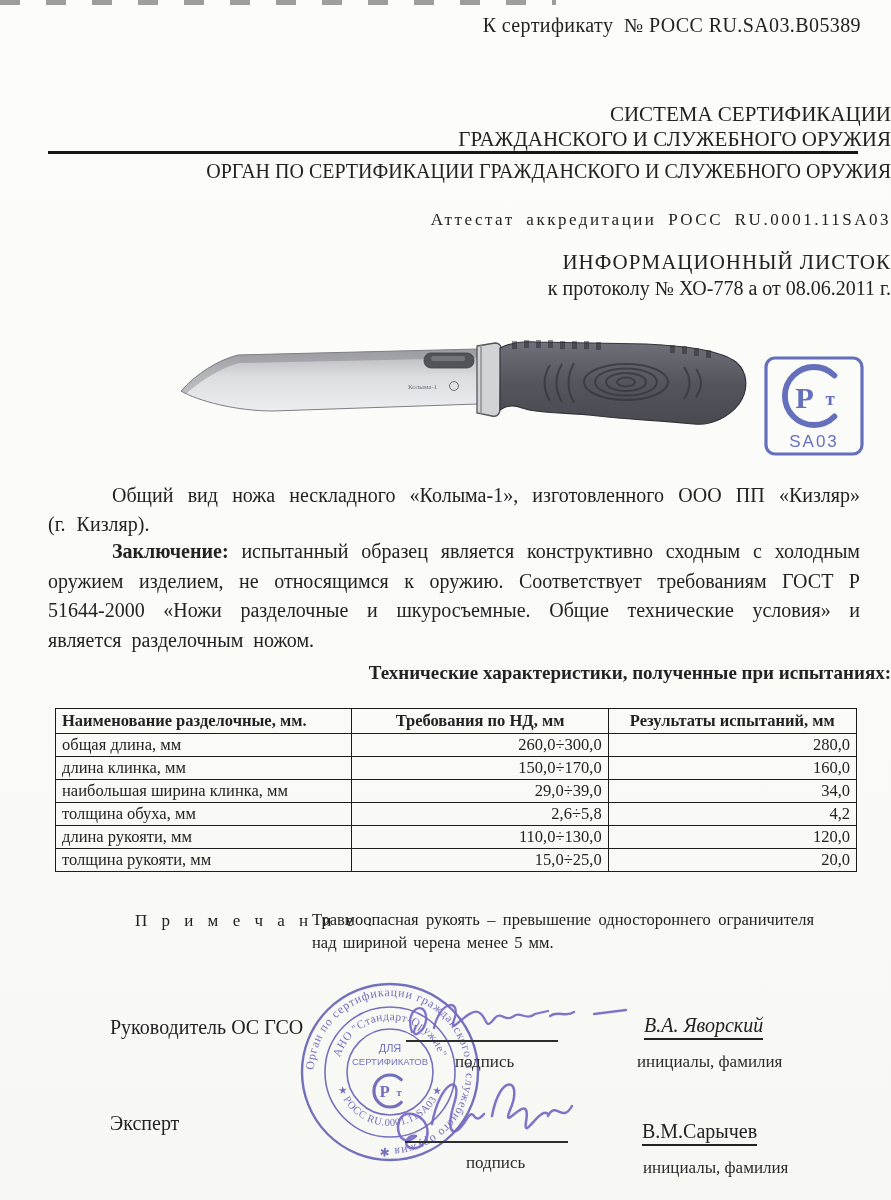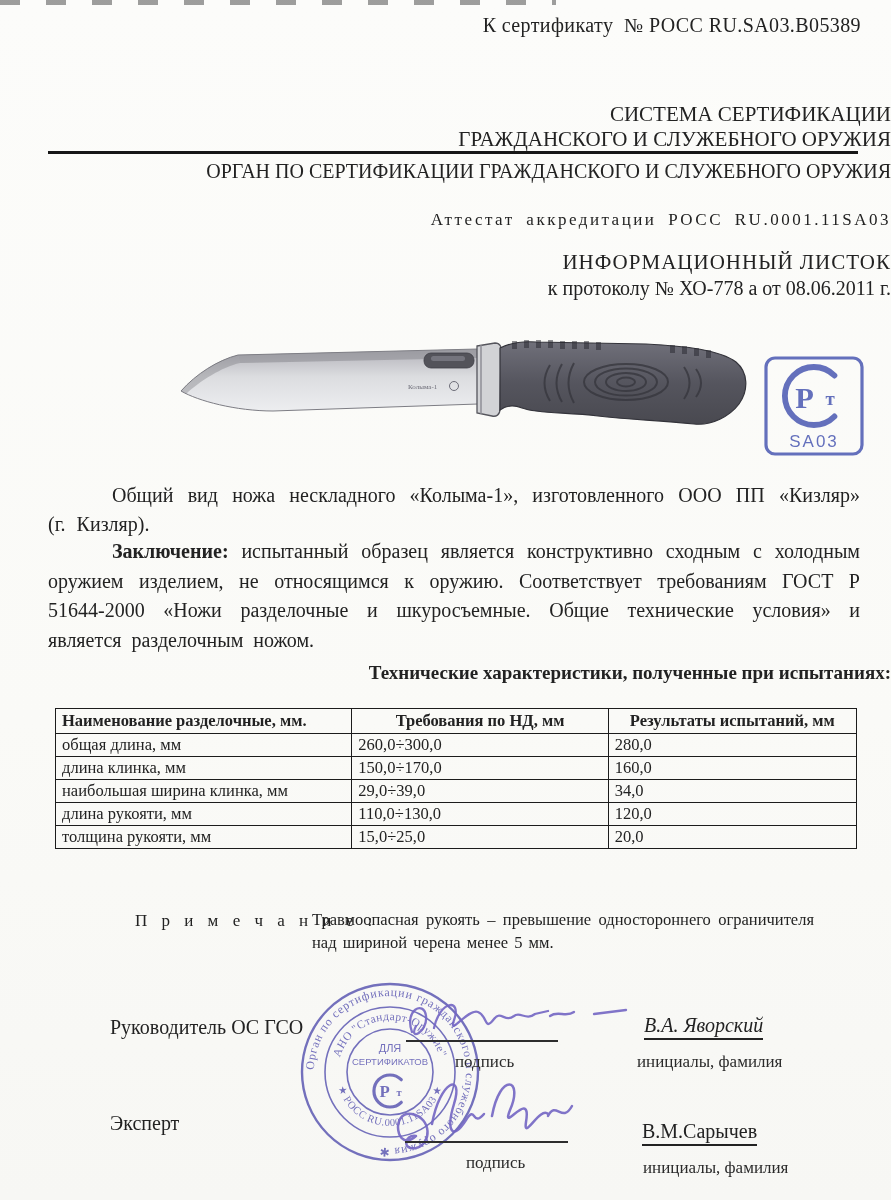--- a/index.html
+++ b/index.html
@@ -24,21 +24,21 @@
   .caption{top:481px;}
   .conclusion{top:537px;line-height:29.5px;word-spacing:5px;}
   .b{font-weight:bold;}
   .tbl-heading{top:662px;font-size:19px;font-weight:bold;}
   table.spec{position:absolute;top:708px;left:55px;width:802px;border-collapse:collapse;
         font-size:16.5px;table-layout:fixed;}
   table.spec th,table.spec td{border:1.6px solid #1c1c1c;padding:1px 6px;height:20px;
         font-weight:normal;white-space:nowrap;overflow:hidden;}
   table.spec th{font-weight:bold;height:22px;}
   table.spec th:first-child{text-align:left;}
-  table.spec td.val{text-align:left;margin-top:16px;}
+  table.spec td.val{text-align:right;margin-top:16px;}
   .c1{width:37%;} .c2{width:32%;} .c3{width:31%;}
   .note-label{top:911px;left:135px;font-size:17px;letter-spacing:5px;}
   .note-text{top:908px;left:312px;width:502px;font-size:16.5px;line-height:23px;
         text-align:justify;word-spacing:2px;}
   .sig-role1{top:1016px;left:110px;font-size:20px;}
   .sig-role2{top:1112px;left:110px;font-size:20px;}
   .stamp{top:977px;left:295px;opacity:.82;}
   .sig1{top:992px;left:398px;}
   .sig2{top:1058px;left:388px;}
   .sig-line1{top:1040px;left:406px;width:152px;height:2px;background:#2d2d2d;}
@@ -176,20 +176,25 @@
         <td>длина клинка, мм</td>
         <td class="val">150,0÷170,0</td>
         <td class="val">160,0</td>
       </tr>
       <tr>
         <td>наибольшая ширина клинка, мм</td>
         <td class="val">29,0÷39,0</td>
         <td class="val">34,0</td>
       </tr>
       <tr>
+        <td>толщина обуха, мм</td>
+        <td class="val">2,6÷5,8</td>
+        <td class="val">4,2</td>
+      </tr>
+      <tr>
         <td>длина рукояти, мм</td>
         <td class="val">110,0÷130,0</td>
         <td class="val">120,0</td>
       </tr>
       <tr>
         <td>толщина рукояти, мм</td>
         <td class="val">15,0÷25,0</td>
         <td class="val">20,0</td>
       </tr>
     </tbody>

